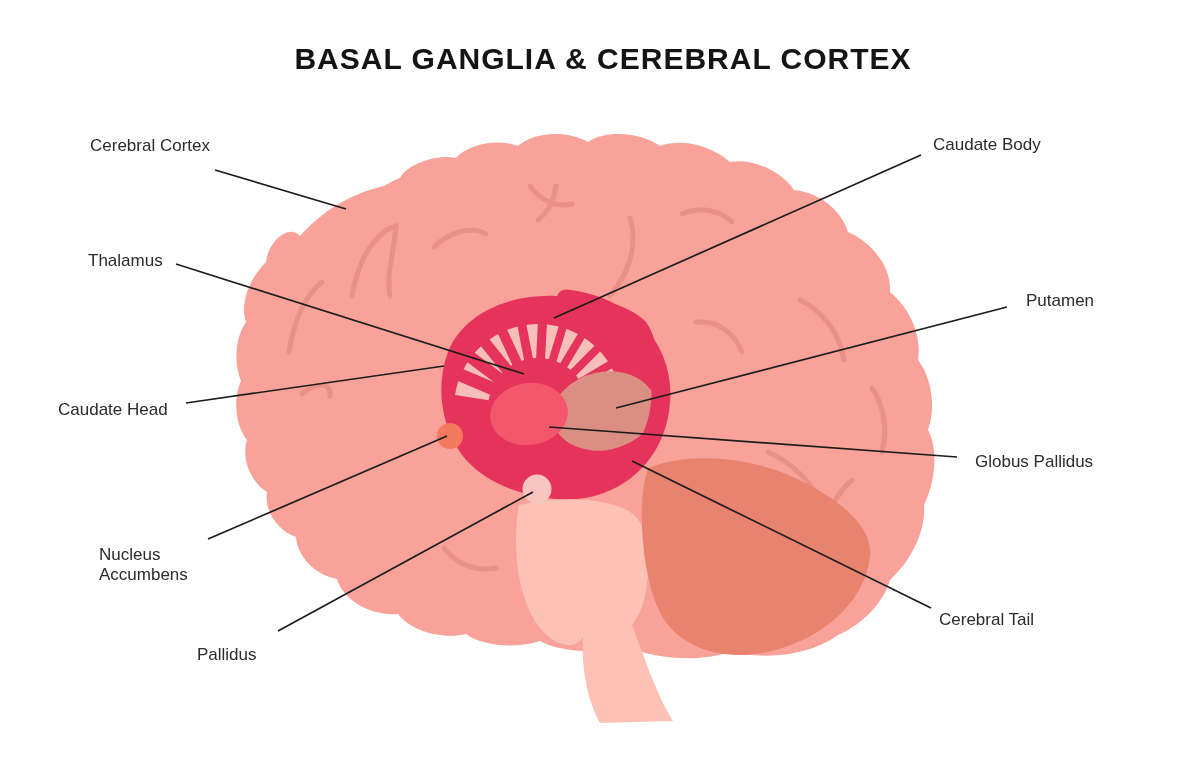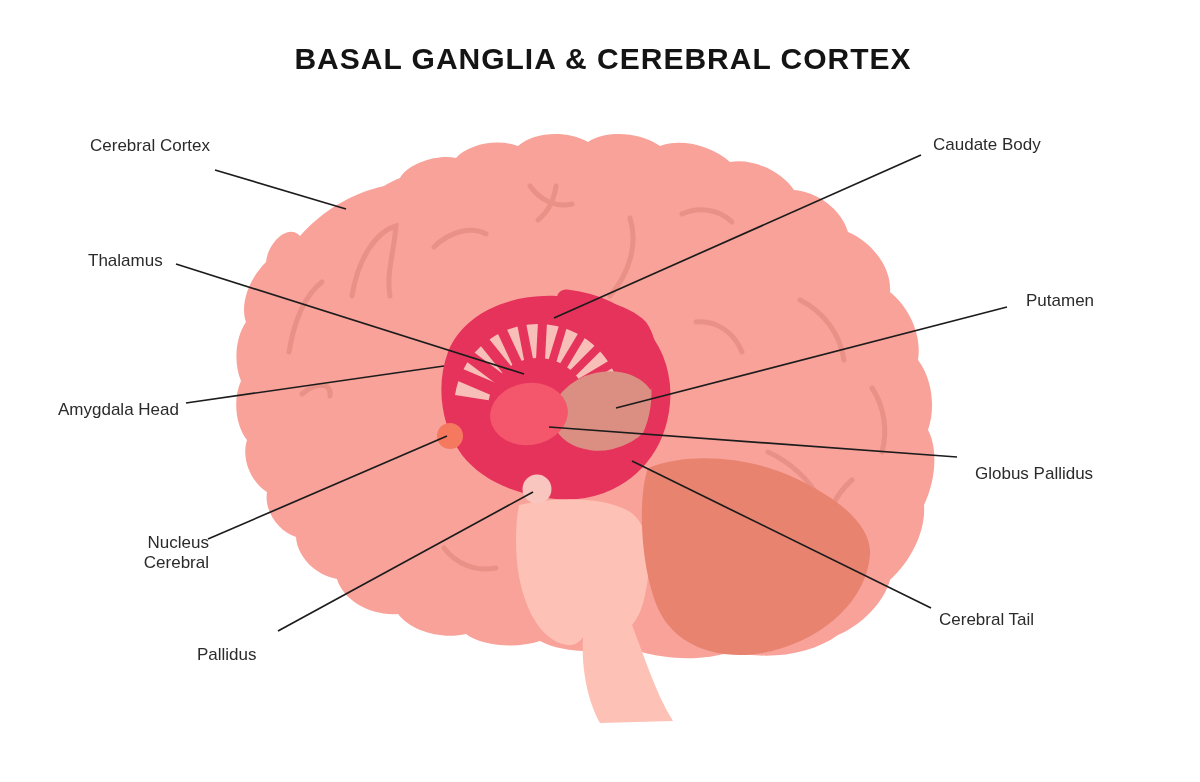--- a/index.html
+++ b/index.html
@@ -8,21 +8,21 @@
     font-family:"Liberation Sans", sans-serif;
   }
   .canvas svg{position:absolute;left:0;top:0;}
   .title{
     position:absolute;top:42px;left:3px;width:100%;text-align:center;
     font-size:30px;font-weight:bold;letter-spacing:1px;color:#141414;
   }
   .lbl{
     position:absolute;font-size:17px;color:#2b2b2b;white-space:nowrap;line-height:20px;
   }
-  .lbl.center{text-align:right;white-space:normal;}
+  .lbl.center{text-align:left;white-space:normal;margin-top:12px;}
 </style>
 </head>
 <body>
 
 <div class="canvas">
 
   <svg width="1200" height="782" viewBox="0 0 1200 782">
 
     <path d="M 384,186
          C 352,193 322,211 300,236
@@ -135,24 +135,24 @@
       <line x1="1007" y1="307" x2="616" y2="408"></line>
       <line x1="957" y1="457" x2="549" y2="427"></line>
       <line x1="931" y1="608" x2="632" y2="461"></line>
     </g>
   </svg>
 
   <div class="title">BASAL GANGLIA &amp; CEREBRAL CORTEX</div>
 
   <div class="lbl" style="left:90px;top:136px">Cerebral Cortex</div>
   <div class="lbl" style="left:88px;top:251px">Thalamus</div>
-  <div class="lbl" style="left:58px;top:400px">Amygdala Head</div>
+  <div class="lbl" style="left:58px;top:400px">Caudate Head</div>
   <div class="lbl center" style="left:99px;top:533px;width:110px">
     <div>Nucleus</div>
-    <div>Cerebral</div>
+    <div>Accumbens</div>
   </div>
   <div class="lbl" style="left:197px;top:645px">Pallidus</div>
   <div class="lbl" style="left:933px;top:135px">Caudate Body</div>
   <div class="lbl" style="left:1026px;top:291px">Putamen</div>
-  <div class="lbl" style="left:975px;top:464px">Globus Pallidus</div>
+  <div class="lbl" style="left:975px;top:452px">Globus Pallidus</div>
   <div class="lbl" style="left:939px;top:610px">Cerebral Tail</div>
 
 </div>
 
 </body></html>

